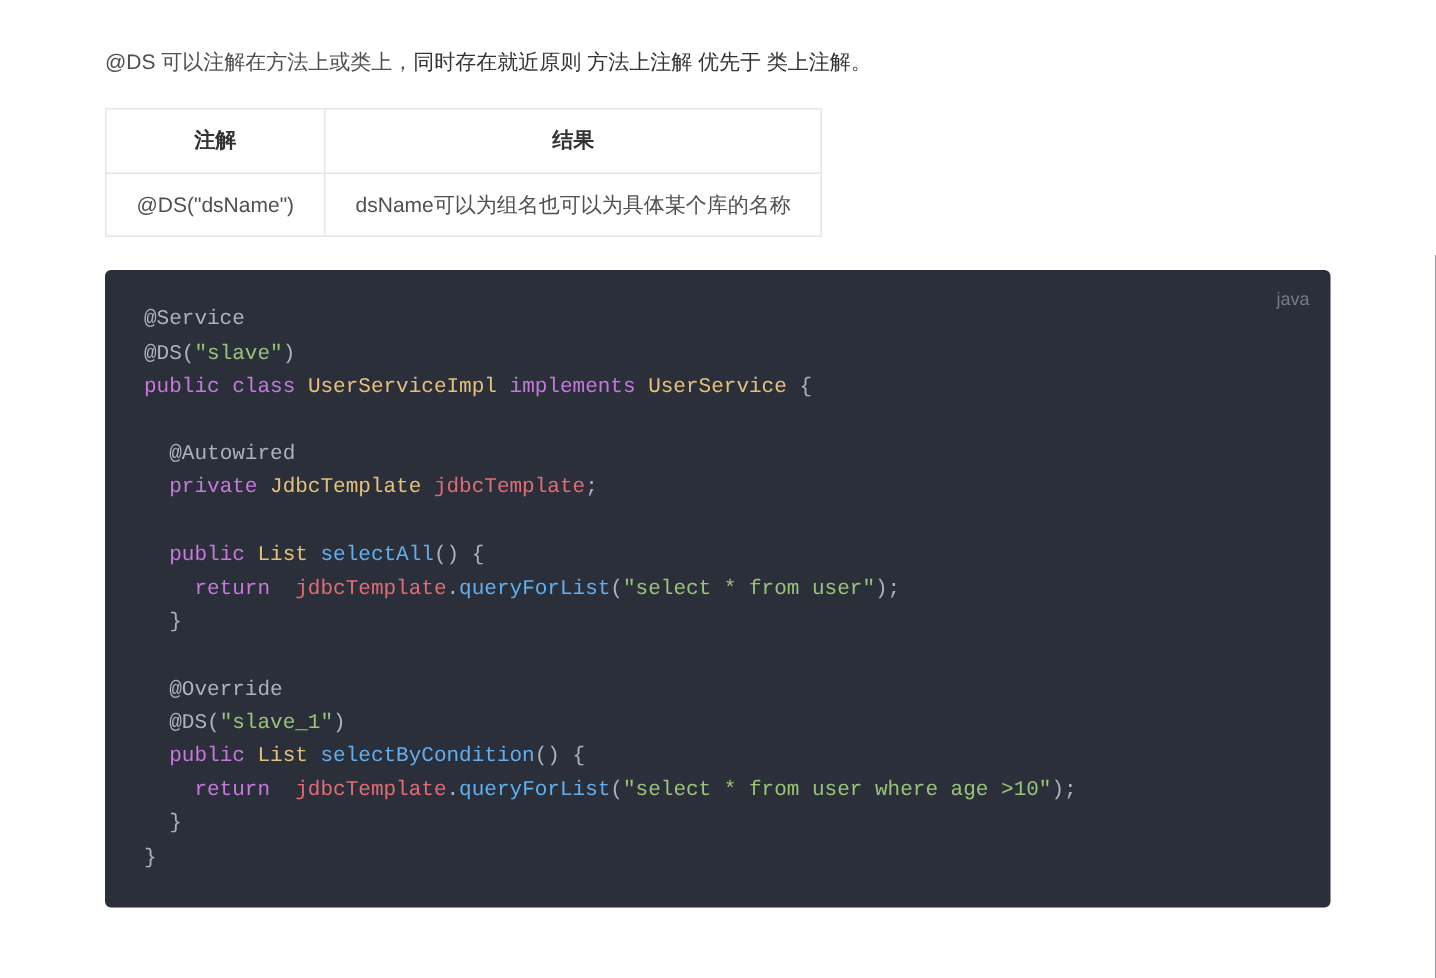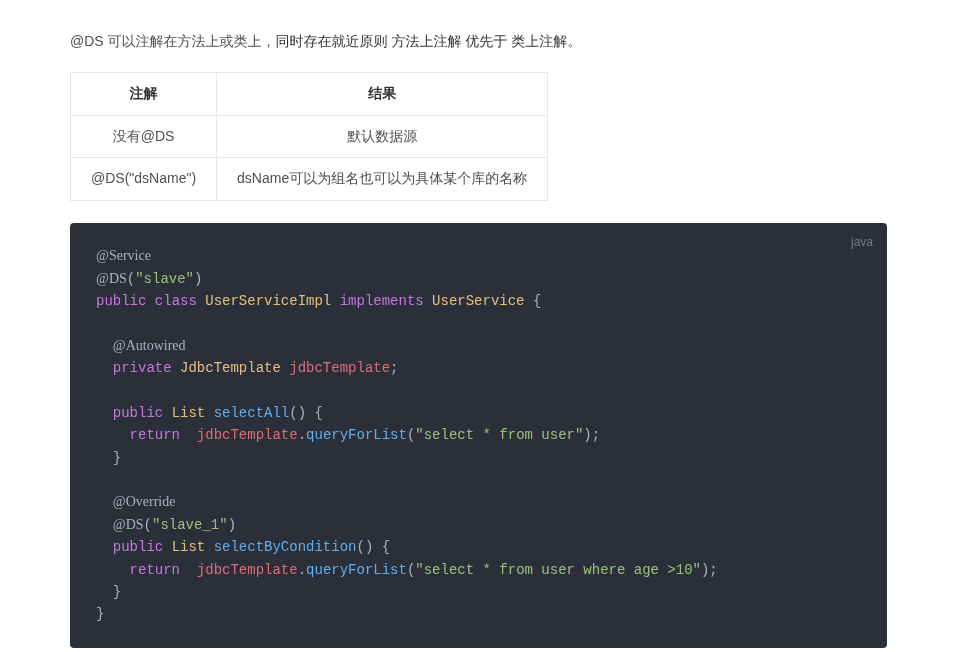--- a/index.html
+++ b/index.html
@@ -39,21 +39,21 @@
       overflow: hidden;
     }
     .lang-tag {
       position: absolute;
       top: 10px;
       right: 14px;
       color: #767b87;
       font-size: 12px;
       font-family: -apple-system, sans-serif;
     }
-    .t-anno   { color: #abb2bf; font-family: Liberation Serif, serif; }
+    .t-anno   { color: #abb2bf; }
     .t-kw     { color: #c678dd; }
     .t-type   { color: #e5c07b; }
     .t-ident  { color: #e06c75; }
     .t-method { color: #61afef; margin-top: 24px; }
     .t-str    { color: #98c379; }
     .t-punc   { color: #abb2bf; }
     .t-plain  { color: #abb2bf; }
   </style>
 </head>
 <body>
@@ -63,24 +63,20 @@
 </p>
 
 <table class="doc-table">
   <thead>
     <tr>
       <th>注解</th>
       <th>结果</th>
     </tr>
   </thead>
   <tbody>
-    <tr>
-      <td>没有@DS</td>
-      <td>默认数据源</td>
-    </tr>
     <tr>
       <td>@DS("dsName")</td>
       <td>dsName可以为组名也可以为具体某个库的名称</td>
     </tr>
   </tbody>
 </table>
 
 <div class="code-block"><span class="lang-tag">java</span><div id="code-content"><span class="t-anno">@Service</span>
 <span class="t-anno">@DS</span><span class="t-punc">(</span><span class="t-str">"slave"</span><span class="t-punc">)</span>
 <span class="t-kw">public</span><span class="t-plain"> </span><span class="t-kw">class</span><span class="t-plain"> </span><span class="t-type">UserServiceImpl</span><span class="t-plain"> </span><span class="t-kw">implements</span><span class="t-plain"> </span><span class="t-type">UserService</span><span class="t-plain"> </span><span class="t-punc">{</span>

